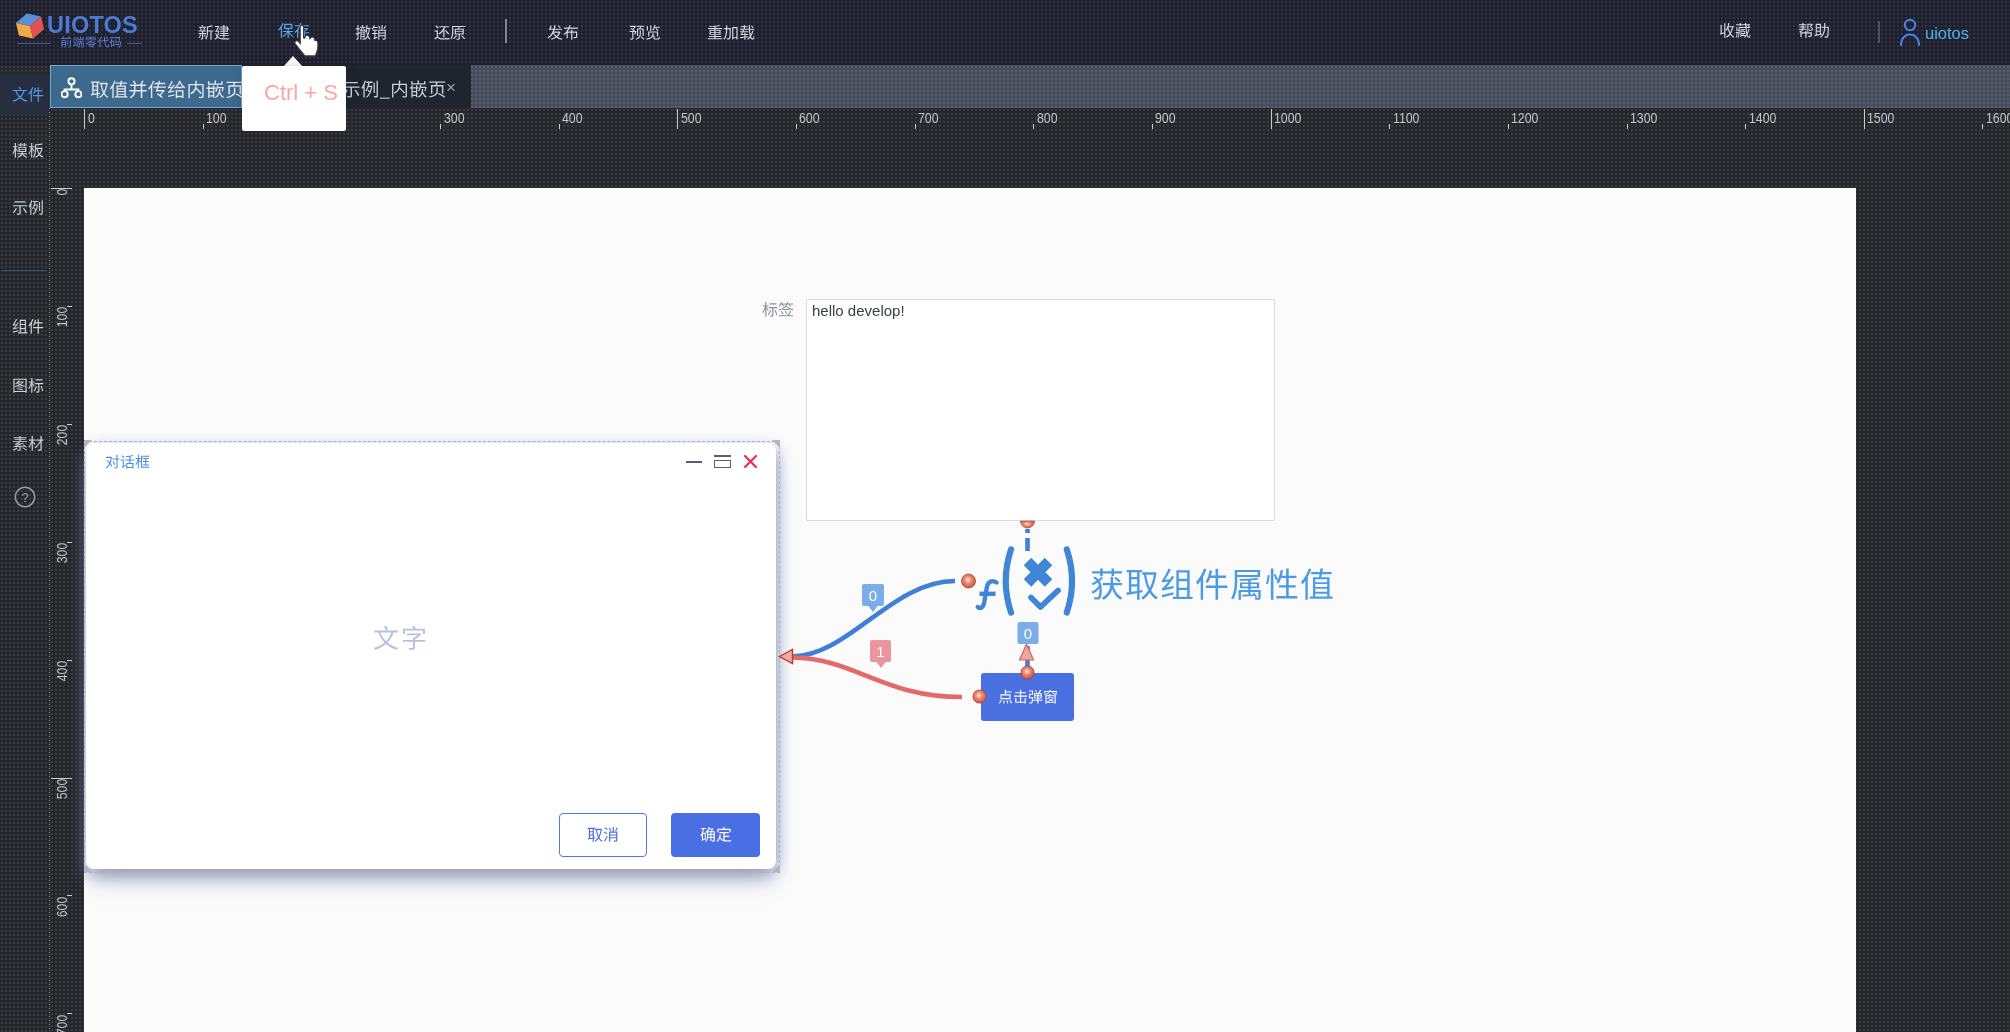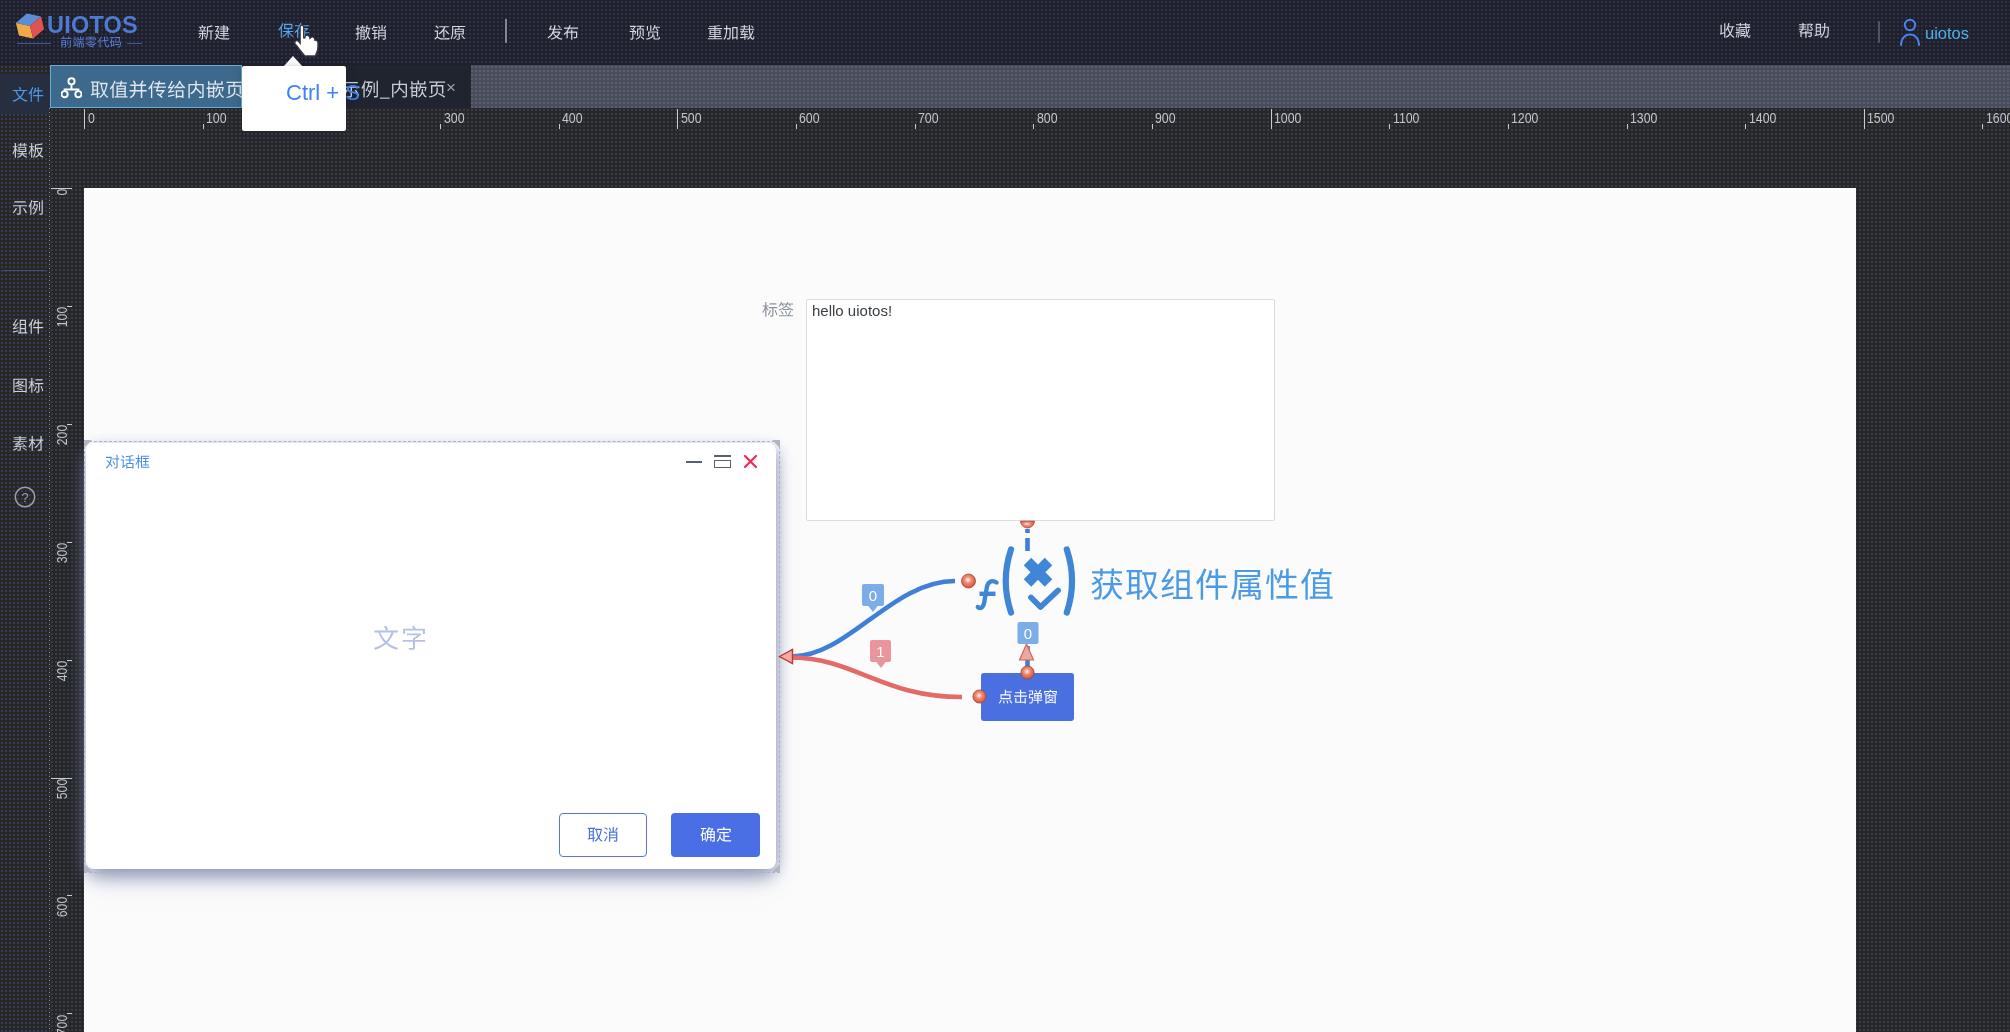--- a/index.html
+++ b/index.html
@@ -216,21 +216,21 @@
       <path transform="translate(1000 0)" d="M633 840C633 763 633 686 631 613H466V542H628C614 300 563 93 371 -26C389 -39 414 -64 426 -82C630 52 685 279 700 542H856C847 176 837 42 811 11C802 -1 791 -4 773 -4C752 -4 700 -3 643 1C656 -19 664 -50 666 -71C719 -74 773 -75 804 -72C836 -69 857 -60 876 -33C909 10 919 153 929 576C929 585 929 613 929 613H703C706 687 706 763 706 840ZM34 95 48 18C168 46 336 85 494 122L488 190L433 178V791H106V109ZM174 123V295H362V162ZM174 509H362V362H174ZM174 576V723H362V576Z"></path>
     </g>
   </svg>
 <svg style="position:absolute;left:762.0px;top:299.1px;" width="33" height="21" viewBox="0 0 33 21">
     <g transform="translate(0 16.5) scale(0.016000 -0.016000)" fill="#8a9099">
       <path transform="translate(0 0)" d="M466 764V693H902V764ZM779 325C826 225 873 95 888 16L957 41C940 120 892 247 843 345ZM491 342C465 236 420 129 364 57C381 49 411 28 425 18C479 94 529 211 560 327ZM422 525V454H636V18C636 5 632 1 617 0C604 0 557 -1 505 1C515 -22 526 -54 529 -76C599 -76 645 -74 674 -62C703 -49 712 -26 712 17V454H956V525ZM202 840V628H49V558H186C153 434 88 290 24 215C38 196 58 165 66 145C116 209 165 314 202 422V-79H277V444C311 395 351 333 368 301L412 360C392 388 306 498 277 531V558H408V628H277V840Z"></path>
       <path transform="translate(1000 0)" d="M424 280C460 215 498 128 512 75L576 101C561 153 521 238 484 302ZM176 252C219 190 266 108 286 57L349 88C329 139 280 219 236 279ZM701 403H294V339H701ZM574 845C548 772 503 701 449 654C460 648 477 638 491 628C388 514 204 420 35 370C52 354 70 329 80 310C152 334 225 365 294 403C370 444 441 493 501 547C606 451 773 362 916 319C927 339 948 367 964 381C816 418 637 502 542 586L563 610L526 629C542 647 558 668 573 690H665C698 647 730 592 744 557L815 575C802 607 774 652 745 690H939V752H611C624 777 635 802 645 828ZM185 845C154 746 99 647 37 583C54 573 85 554 99 542C133 582 167 633 197 690H241C266 646 289 593 299 558L366 578C358 608 338 651 316 690H477V752H227C237 777 247 802 256 827ZM759 297C717 200 658 91 600 13H63V-54H934V13H686C734 91 786 190 827 277Z"></path>
     </g>
   </svg>
 <div class="abs" style="left:806px;top:299px;width:469px;height:222px;background:#fff;border:1px solid #dadce2;border-radius:2px"></div>
-<div class="abs" style="left:812px;top:302px;font-size:15px;color:#3a3f45">hello uiotos!</div>
+<div class="abs" style="left:812px;top:302px;font-size:15px;color:#3a3f45">hello develop!</div>
 <div class="abs" style="left:86px;top:443px;width:690px;height:426px;background:#fff;border-radius:8px;box-shadow:0 7px 16px rgba(125,135,165,.65),0 16px 22px -8px rgba(125,135,175,.5),6px 0 14px -6px rgba(125,135,175,.4)"></div>
 <svg style="position:absolute;left:105.0px;top:451.8px;" width="46" height="20" viewBox="0 0 46 20">
     <g transform="translate(0 15.4) scale(0.015000 -0.015000)" fill="#4a8ee8">
       <path transform="translate(0 0)" d="M502 394C549 323 594 228 610 168L676 201C660 261 612 353 563 422ZM91 453C152 398 217 333 275 267C215 139 136 42 45 -17C63 -32 86 -60 98 -78C190 -12 268 80 329 203C374 147 411 94 435 49L495 104C466 156 419 218 364 281C410 396 443 533 460 695L411 709L398 706H70V635H378C363 527 339 430 307 344C254 399 198 453 144 500ZM765 840V599H482V527H765V22C765 4 758 -1 741 -2C724 -2 668 -3 605 0C615 -23 626 -58 630 -79C715 -79 766 -77 796 -64C827 -51 839 -28 839 22V527H959V599H839V840Z"></path>
       <path transform="translate(1000 0)" d="M99 768C150 723 214 659 243 618L295 672C263 711 198 771 147 814ZM417 293V-80H491V-39H823V-76H901V293H695V461H959V532H695V725C773 739 847 755 906 773L854 833C740 796 537 765 364 747C372 730 382 702 386 685C460 692 541 701 619 713V532H365V461H619V293ZM491 29V224H823V29ZM43 526V454H183V105C183 58 148 21 129 7C143 -7 165 -36 173 -52C188 -32 215 -10 386 124C377 138 363 167 356 186L254 108V526Z"></path>
       <path transform="translate(2000 0)" d="M946 781H396V-31H962V37H468V712H946ZM503 200V134H931V200H744V356H902V420H744V560H923V625H512V560H674V420H529V356H674V200ZM190 842V633H43V562H184C153 430 90 279 27 202C39 183 57 151 64 130C110 193 156 296 190 403V-77H259V446C292 400 331 342 348 312L388 377C369 400 290 495 259 527V562H370V633H259V842Z"></path>
     </g>
   </svg>
 <div class="abs" style="left:686px;top:460.5px;width:16px;height:2.2px;background:#5a616e"></div>
 <div class="abs" style="left:714px;top:455px;width:17px;height:1.8px;background:#5a616e"></div>
@@ -321,15 +321,15 @@
       <path transform="translate(3088 0)" d="M317 341V268H604V-80H679V268H953V341H679V562H909V635H679V828H604V635H470C483 680 494 728 504 775L432 790C409 659 367 530 309 447C327 438 359 420 373 409C400 451 425 504 446 562H604V341ZM268 836C214 685 126 535 32 437C45 420 67 381 75 363C107 397 137 437 167 480V-78H239V597C277 667 311 741 339 815Z"></path>
       <path transform="translate(4118 0)" d="M214 736H811V647H214ZM140 796V504C140 344 131 121 32 -36C51 -43 84 -62 98 -74C200 90 214 334 214 504V587H886V796ZM360 381H537V310H360ZM605 381H787V310H605ZM668 120 698 76 605 73V150H832V-12C832 -22 829 -26 817 -26C805 -27 768 -27 724 -25C731 -41 740 -62 743 -79C806 -79 847 -79 871 -70C896 -60 902 -45 902 -12V204H605V261H858V429H605V488C694 495 778 505 843 517L798 563C678 540 453 527 271 524C278 511 285 489 287 475C366 475 453 478 537 483V429H292V261H537V204H252V-81H321V150H537V71L361 65L365 8C463 12 596 19 729 26L755 -22L802 -4C784 32 746 91 713 134Z"></path>
       <path transform="translate(5147 0)" d="M172 840V-79H247V840ZM80 650C73 569 55 459 28 392L87 372C113 445 131 560 137 642ZM254 656C283 601 313 528 323 483L379 512C368 554 337 625 307 679ZM334 27V-44H949V27H697V278H903V348H697V556H925V628H697V836H621V628H497C510 677 522 730 532 782L459 794C436 658 396 522 338 435C356 427 390 410 405 400C431 443 454 496 474 556H621V348H409V278H621V27Z"></path>
       <path transform="translate(6176 0)" d="M599 840C596 810 591 774 586 738H329V671H574C568 637 562 605 555 578H382V14H286V-51H958V14H869V578H623C631 605 639 637 646 671H928V738H661L679 835ZM450 14V97H799V14ZM450 379H799V293H450ZM450 435V519H799V435ZM450 239H799V152H450ZM264 839C211 687 124 538 32 440C45 422 66 383 74 366C103 398 132 435 159 475V-80H229V589C269 661 304 739 333 817Z"></path>
     </g>
   </svg>
 <svg class="abs" style="left:283px;top:56px" width="20" height="11" viewBox="0 0 20 11">
     <polygon points="10,0 20,11 0,11" fill="#ffffff"></polygon>
   </svg>
 <div class="abs" style="left:242px;top:66px;width:104px;height:65px;background:#fff;border-radius:2px;box-shadow:0 2px 8px rgba(40,40,60,.35)"></div>
-<div class="abs" style="left:242px;top:80px;width:118px;height:30px;font-size:22px;color:#3b82f6;text-align:right">Ctrl + S</div>
+<div class="abs" style="left:242px;top:80px;width:118px;height:30px;font-size:22px;color:#fca5a5;text-align:center">Ctrl + S</div>
 <svg class="abs" style="left:291px;top:23px" width="30" height="36" viewBox="0 0 24 29">
 <path d="M8.2 1.5 c1.1 0 1.9 .8 1.9 1.9 v8.6 l.9 .1 .3-1 c.3-.9 1.2-1.4 2.1-1.2 .7 .2 1.2 .7 1.4 1.4 l.4 1.2 .6-.7 c.5-.5 1.3-.7 2-.4 .8 .3 1.3 1 1.3 1.8 l.1 .9 .8 0 c.9 .1 1.6 .8 1.6 1.8 v3.5 c0 2.6-.9 4.5-1.8 6.3 l-.4 .8 h-8.3 l-.5-.6 c-1.3-1.4-2.7-3.2-4.4-5.4 l-2.9-3.7 c-.5-.7-.4-1.7 .3-2.2 .8-.6 1.9-.4 2.5 .3 l1.2 1.5 v-13 c0-1.1 .8-1.9 1.9-1.9 z" fill="#ffffff" stroke="#3a3a44" stroke-width="1"></path>
 </svg>
 </body></html>

